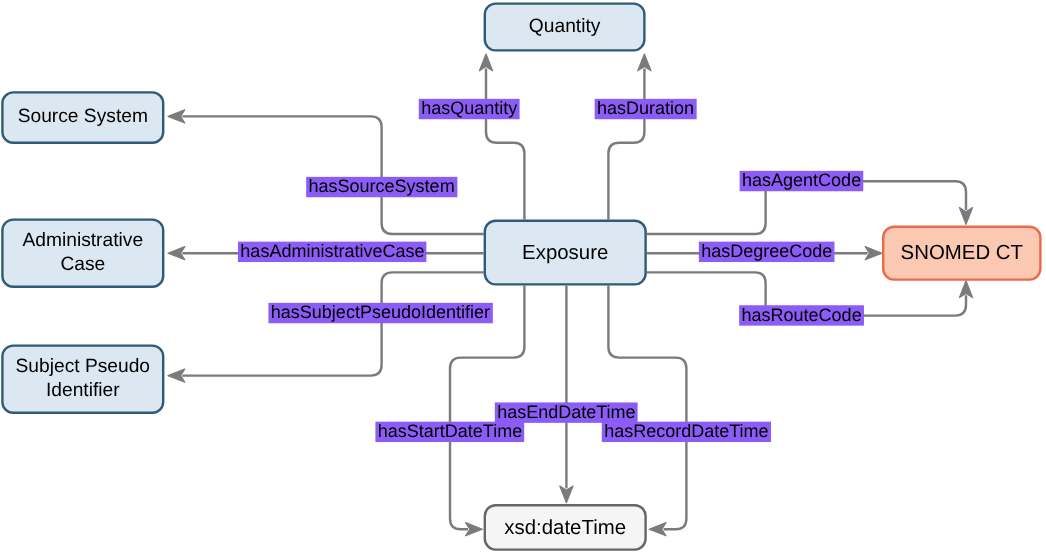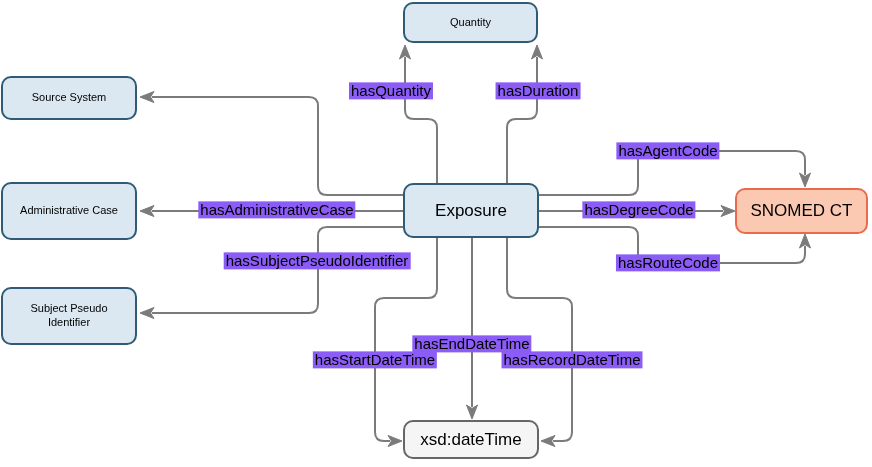--- a/index.html
+++ b/index.html
@@ -14,21 +14,21 @@
   svg.edges { position: absolute; left: 0; top: 0; width: 872px; height: 467px; }
   svg.edges path.wire { fill: none; stroke: #7b7b7b; stroke-width: 2; stroke-linejoin: round; }
   svg.edges path.head { fill: #7b7b7b; stroke: #7b7b7b; stroke-width: 1; stroke-linejoin: round; }
   .node {
     position: absolute;
     box-sizing: border-box;
     display: flex;
     align-items: center;
     justify-content: center;
     text-align: center;
-    font-size: 11px;
+    font-size: 16px;
     line-height: 1.25;
     color: #000000;
     background: #dbe8f1;
     border: 2px solid #2f5b76;
     border-radius: 10px;
     padding: 2px 6px;
   }
   .node--terminology {
     background: #fbc8b2;
     border-color: #ea6b4b;
@@ -104,20 +104,21 @@
   <div class="node" style="left:1px; top:287px; width:136px; height:58px;">Subject Pseudo Identifier</div>
 
   <div class="node node--terminology" style="left:735px; top:188px; width:133px; height:46px;">SNOMED CT</div>
 
   <div class="node node--datatype" style="left:403px; top:420px; width:136px; height:39px;">xsd:dateTime</div>
 
   <div class="edge-label" style="left:391px; top:91px;">hasQuantity</div>
 
   <div class="edge-label" style="left:538px; top:91px;">hasDuration</div>
 
+  <div class="edge-label" style="left:318px; top:156px;">hasSourceSystem</div>
 
   <div class="edge-label" style="left:260px; top:210px;margin-left:17px;">hasAdministrativeCase</div>
 
   <div class="edge-label" style="left:317px; top:261px;">hasSubjectPseudoIdentifier</div>
 
   <div class="edge-label" style="left:668px; top:151px;">hasAgentCode</div>
 
   <div class="edge-label" style="left:639px; top:210px;">hasDegreeCode</div>
 
   <div class="edge-label" style="left:668px; top:263px;">hasRouteCode</div>

